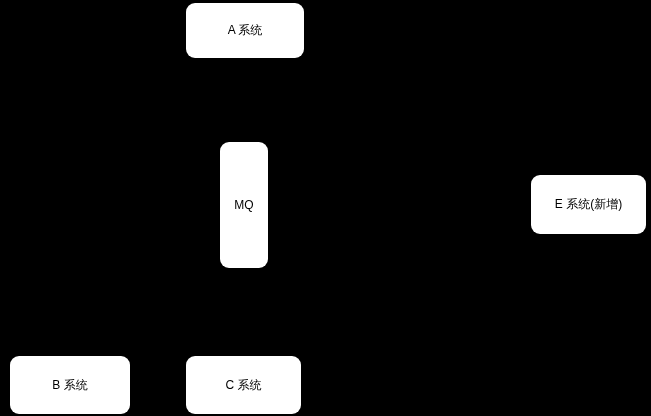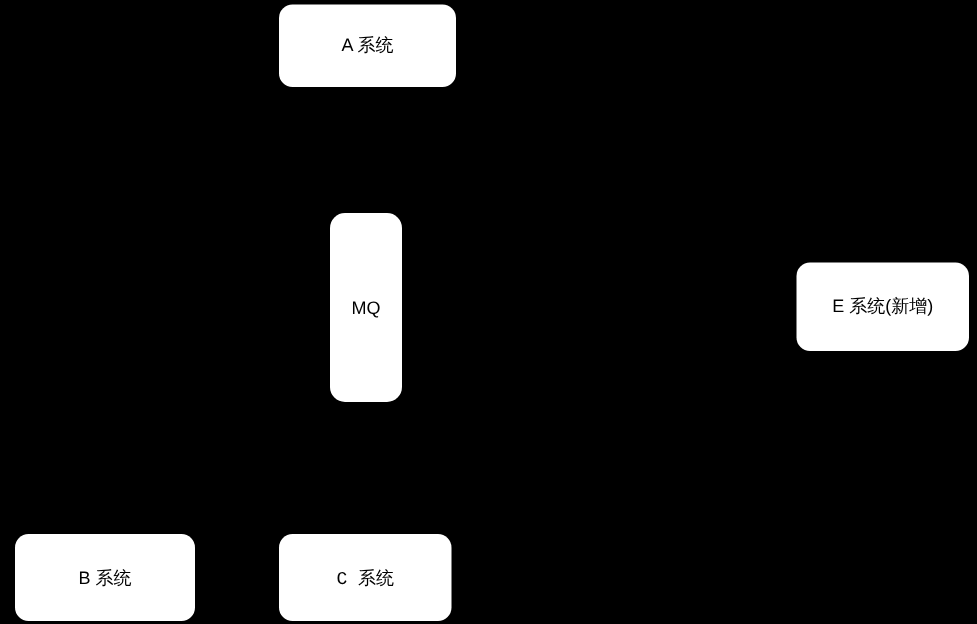--- a/index.html
+++ b/index.html
@@ -27,24 +27,24 @@
     box-sizing: border-box;
   }
   .node span {
     font-size: 12px;
     color: #000000;
     white-space: nowrap;
     text-align: center;
   }
   
   .node-a  { left: 186px; top: 3px;   width: 118px; height: 55px; }
-  .node-mq { left: 220px; top: 142px; width: 48px;  height: 126px; border-radius: 10px; }
+  .node-mq { left: 220px; top: 142px; width: 48px;  height: 126px; }
   .node-e  { left: 531px; top: 175px; width: 115px; height: 59px; }
   .node-b  { left: 10px;  top: 356px; width: 120px; height: 58px; }
-  .node-c  { left: 186px; top: 356px; width: 115px; height: 58px; font-family: Liberation Mono, monospace; }
+  .node-c  { left: 186px; top: 356px; width: 115px; height: 58px; }
   .node-d  { left: 362px; top: 356px; width: 119px; height: 58px; }
 </style>
 </head>
 <body>
 
 <div class="canvas">
 
   <div class="node node-a">
     <span>A 系统</span>
   </div>

